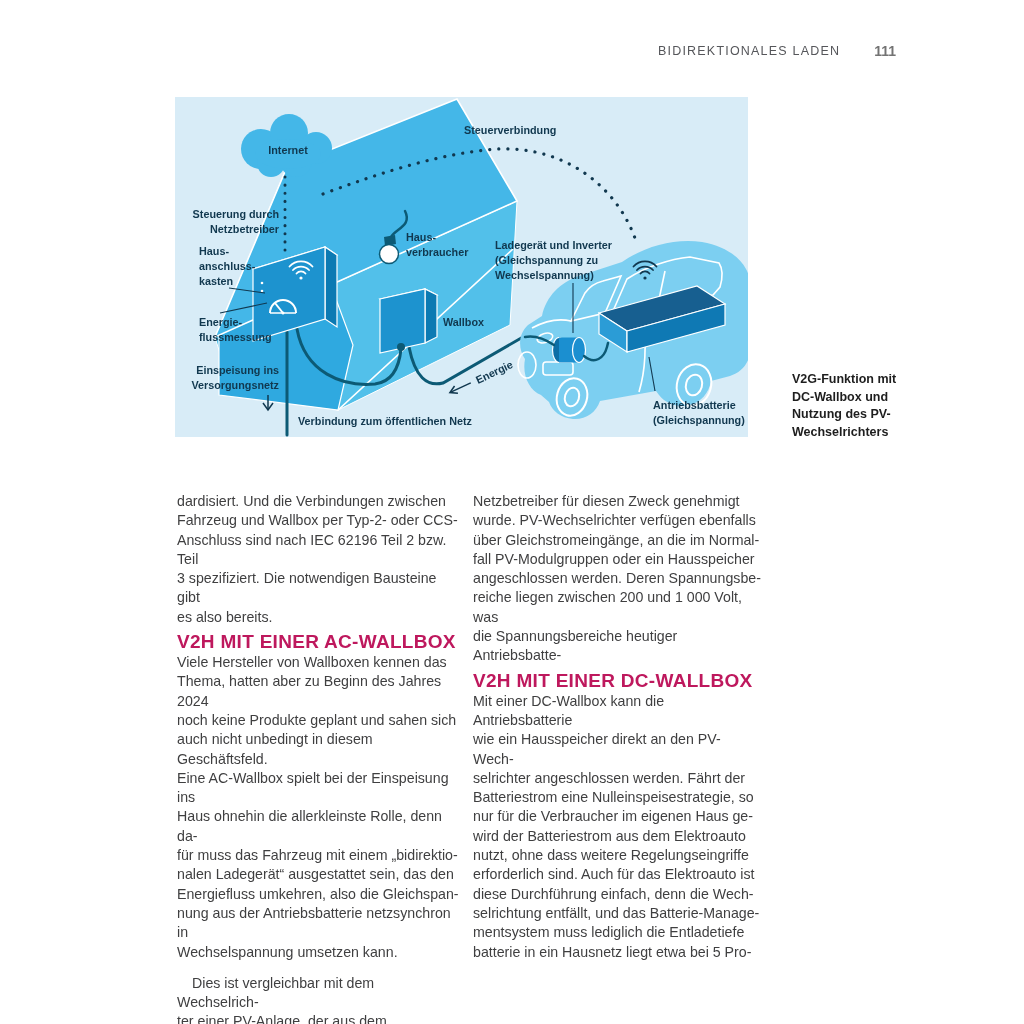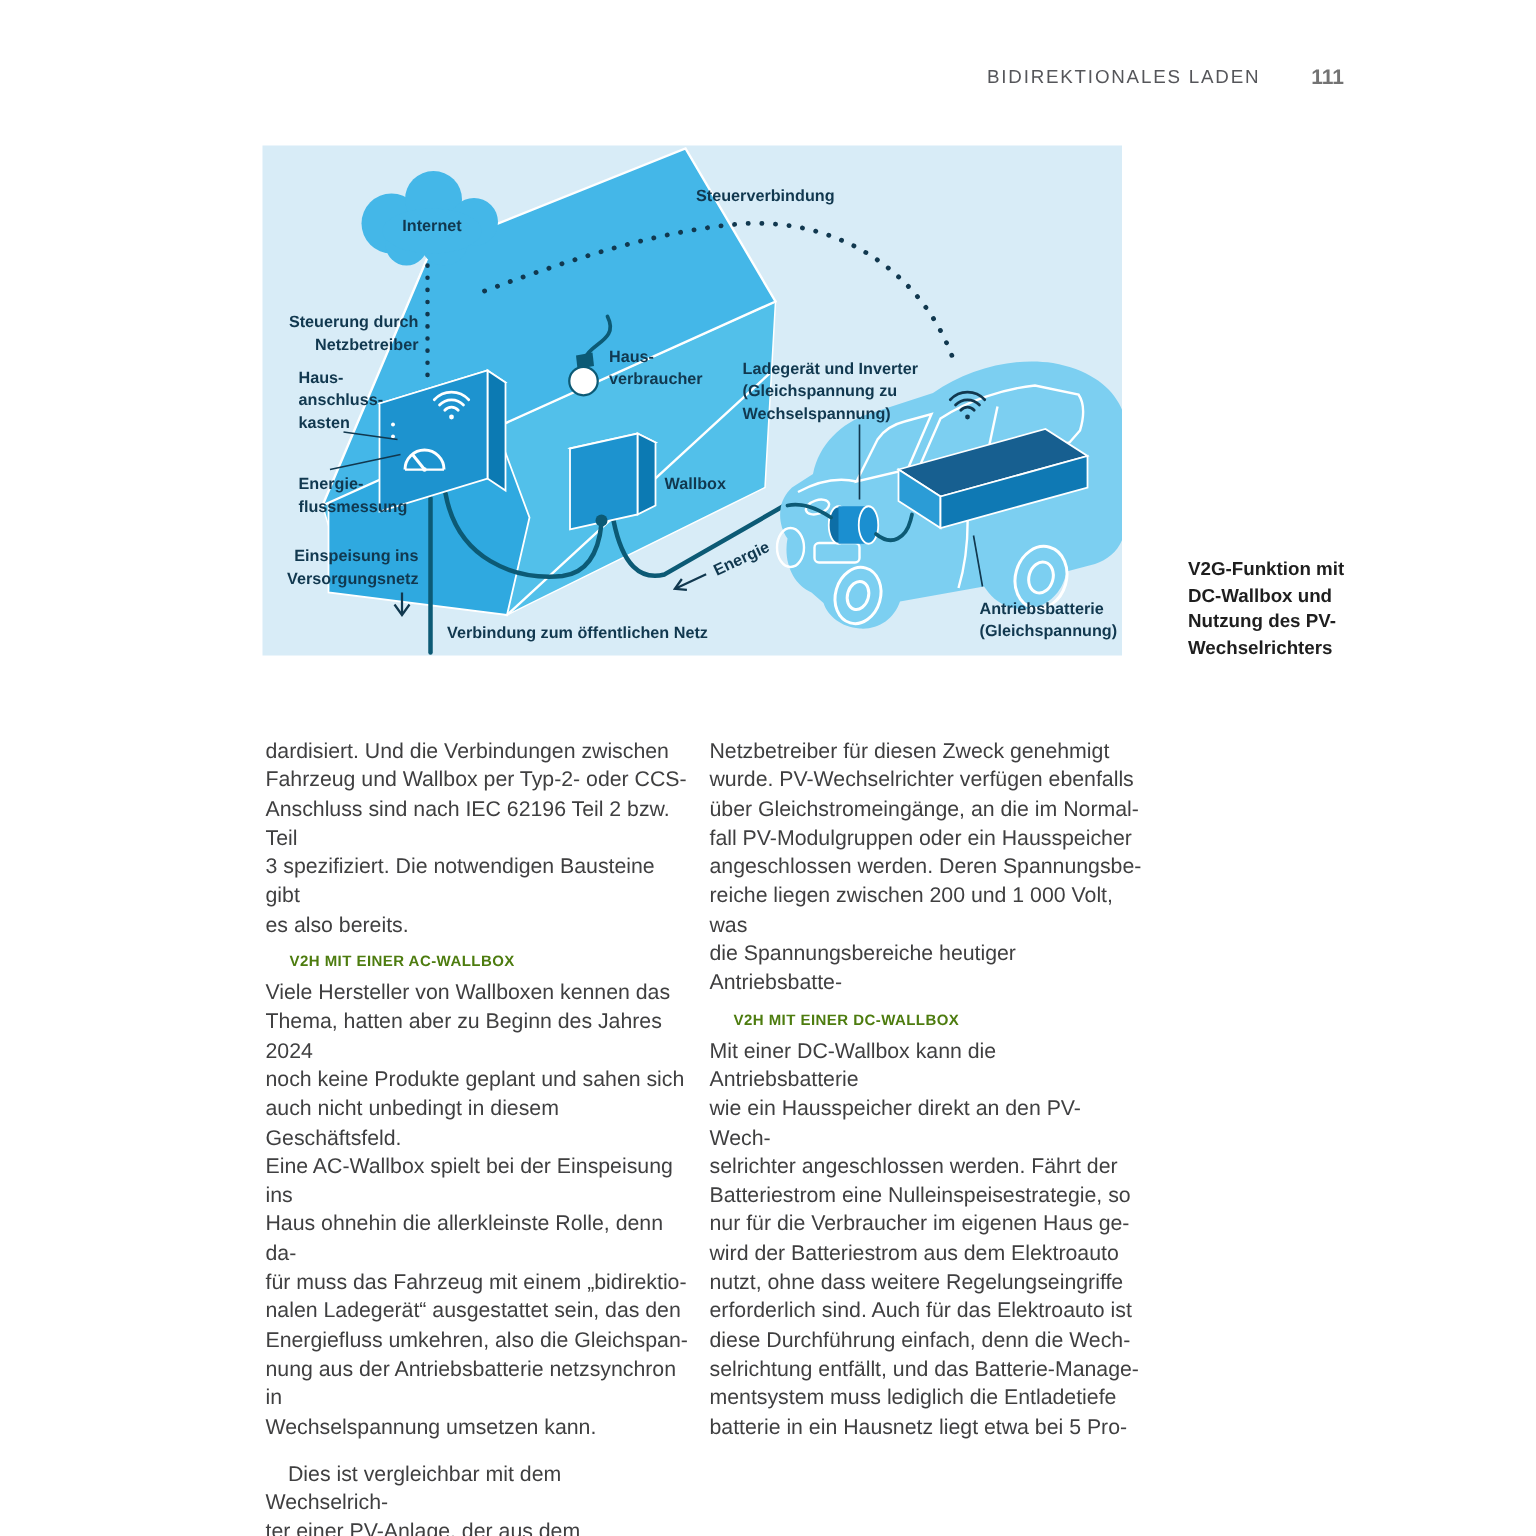--- a/index.html
+++ b/index.html
@@ -14,21 +14,21 @@
   .dl{font:700 10.8px "Liberation Sans",sans-serif;fill:#11384f;}
   .dle{text-anchor:end;}
   .dlm{text-anchor:middle;}
   
   .caption{position:absolute;left:792px;top:371px;width:122px;font-size:12.5px;font-weight:700;
            color:#1e1e1e;line-height:17.5px;}
   
   .col{position:absolute;top:492px;font-size:14.2px;line-height:19.3px;color:#3f3f40;}
   .col-left{left:177px;width:282px;}
   .col-right{left:473px;width:288px;}
-  .col-heading{margin:6px 16px 2px;color:#4d7c0f;font-weight:700;font-size:10px;
+  .col-heading{margin:6px 0 2px;color:#be185d;font-weight:700;font-size:19px;
                letter-spacing:0.3px;line-height:18px;}
   .para{margin:0;}
   .indent > div:first-child{text-indent:15px;margin-top:12px;}
 </style>
 </head>
 <body>
 
 <div class="page">
 
   <div class="header">

